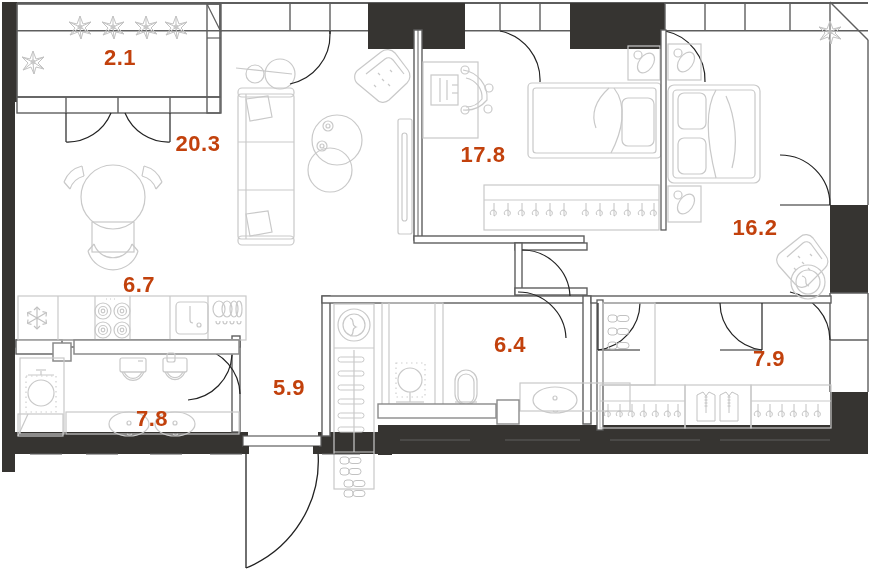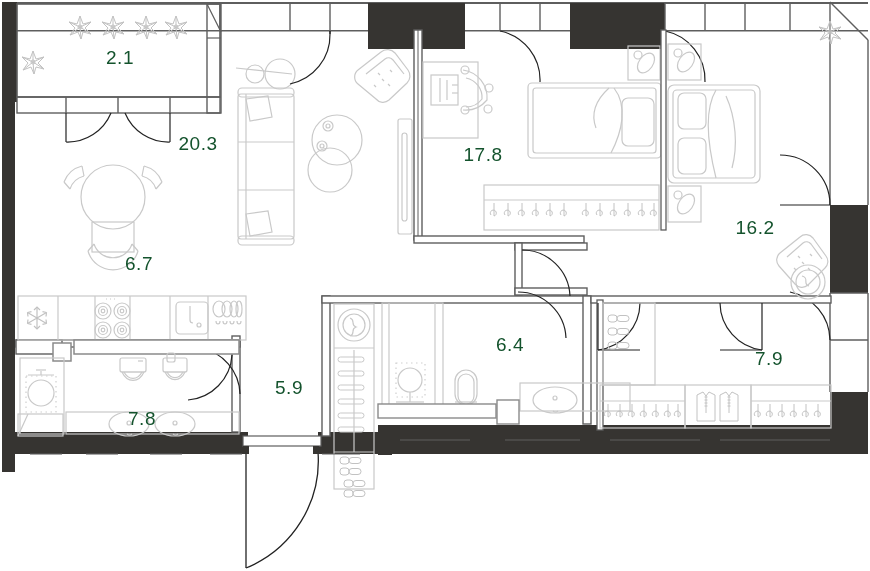--- a/index.html
+++ b/index.html
@@ -2,26 +2,26 @@
 <html><head>
 <meta charset="utf-8">
 <style>
   html,body{margin:0;padding:0;background:#ffffff;}
   body{font-family:"Liberation Sans",sans-serif;}
   #plan{position:relative;width:870px;height:571px;background:#ffffff;overflow:hidden;}
   #plan svg{position:absolute;left:0;top:0;}
   .area-label{
     position:absolute;
     font-family:"Liberation Sans",sans-serif;
-    font-size:19px;
-    color:#14532d;
+    font-size:22px;
+    color:#c2410c;
     letter-spacing:0.5px;
     white-space:nowrap;
     transform:translate(-50%,-50%);
-    font-weight:400;
+    font-weight:700;
   }
 </style>
 </head>
 <body>
 
 <div id="plan">
 
   <svg width="870" height="571" viewBox="0 0 870 571">
 
     <defs>
@@ -534,21 +534,21 @@
       <line x1="400" y1="440" x2="470" y2="440"></line>
       <line x1="505" y1="440" x2="580" y2="440"></line>
       <line x1="610" y1="440" x2="700" y2="440"></line>
       <line x1="720" y1="440" x2="830" y2="440"></line>
     </g>
 
   </svg>
 
   <div class="area-label" style="left:120px;top:58px;">2.1</div>
   <div class="area-label" style="left:198px;top:144px;">20.3</div>
-  <div class="area-label" style="left:139px;top:264px;">6.7</div>
+  <div class="area-label" style="left:139px;top:285px;">6.7</div>
   <div class="area-label" style="left:483px;top:155px;">17.8</div>
   <div class="area-label" style="left:755px;top:228px;">16.2</div>
   <div class="area-label" style="left:289px;top:388px;">5.9</div>
-  <div class="area-label" style="left:142px;top:419px;">7.8</div>
+  <div class="area-label" style="left:152px;top:419px;">7.8</div>
   <div class="area-label" style="left:492px;top:345px;margin-left:18px;">6.4</div>
   <div class="area-label" style="left:749px;top:359px;margin-left:20px;">7.9</div>
 
 </div>
 
 </body></html>

